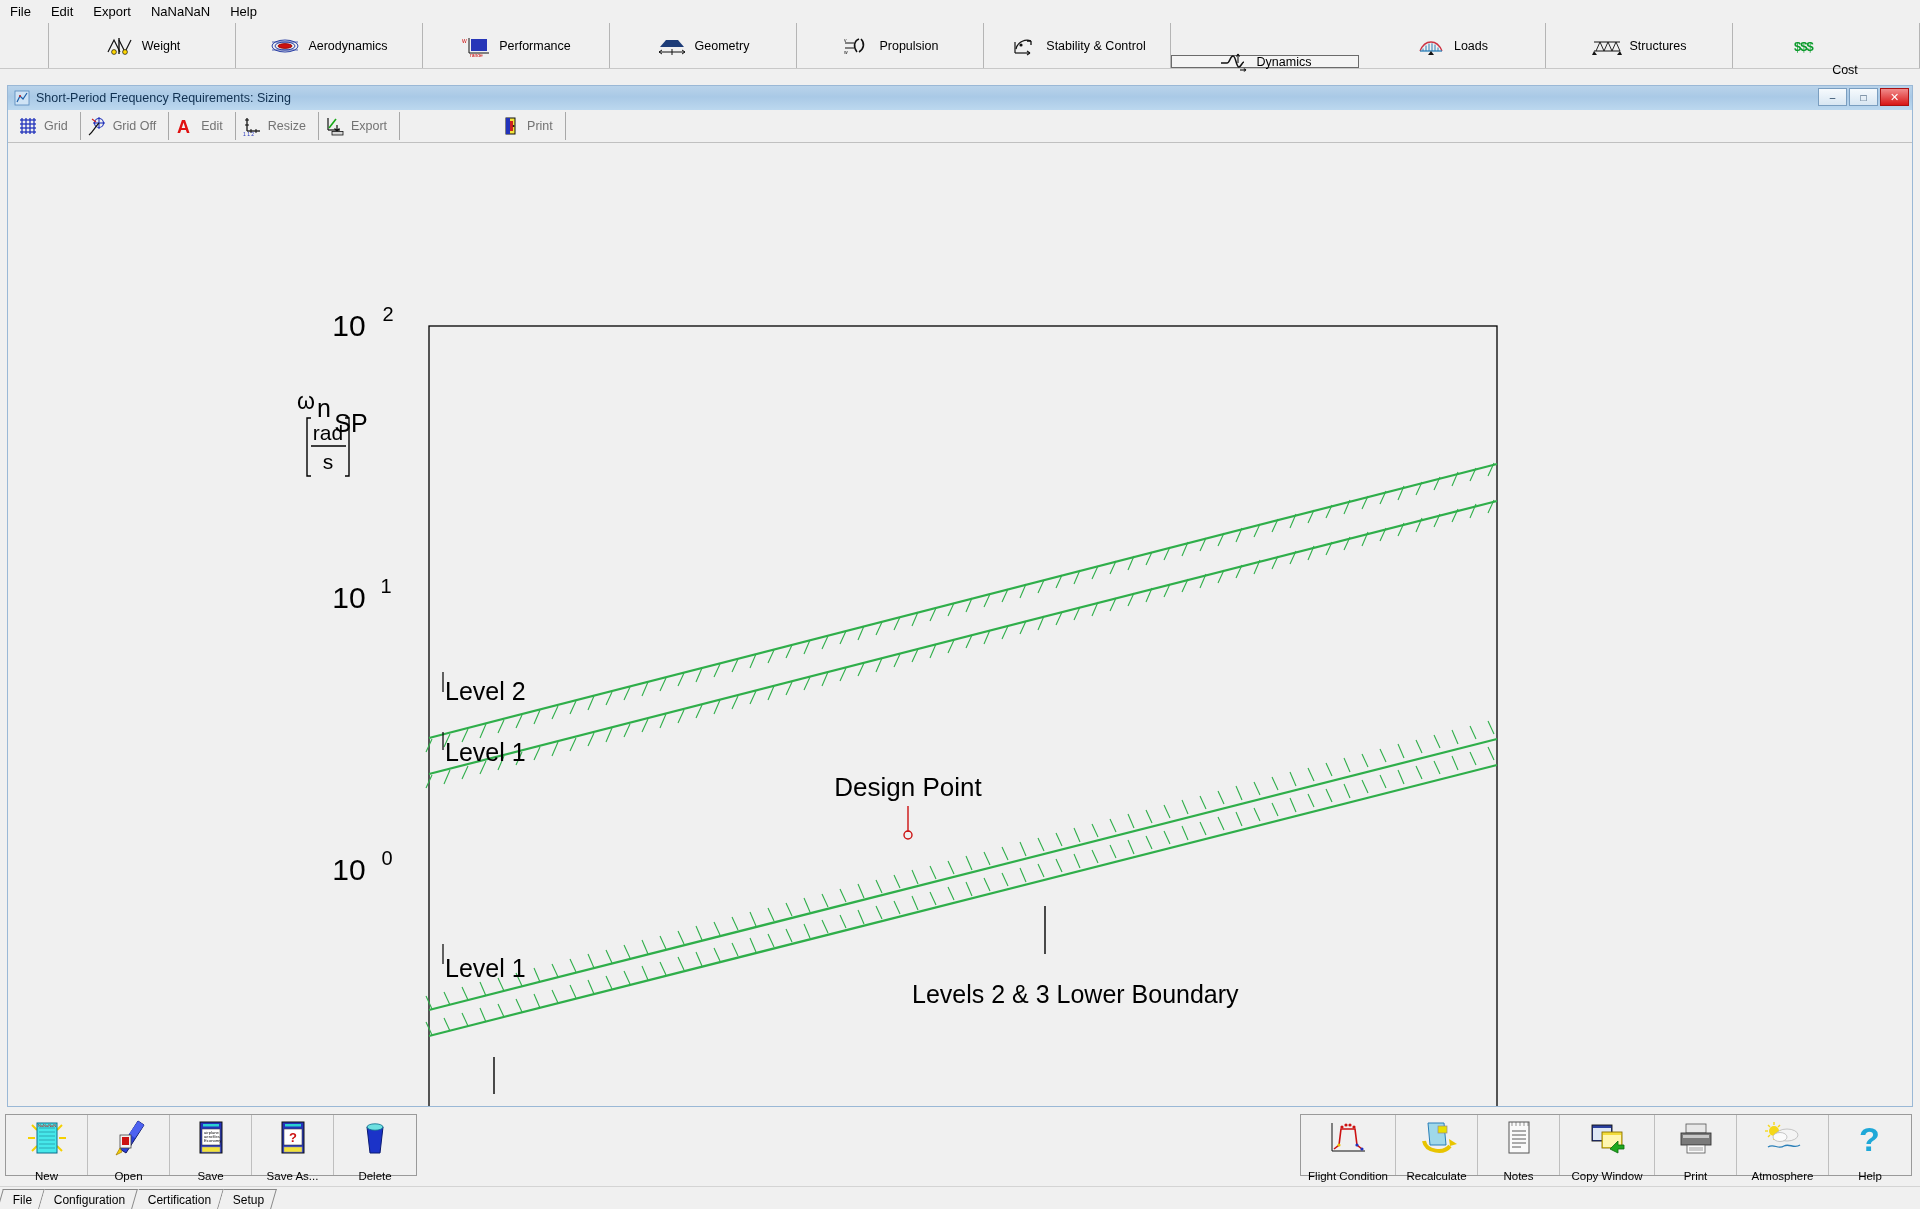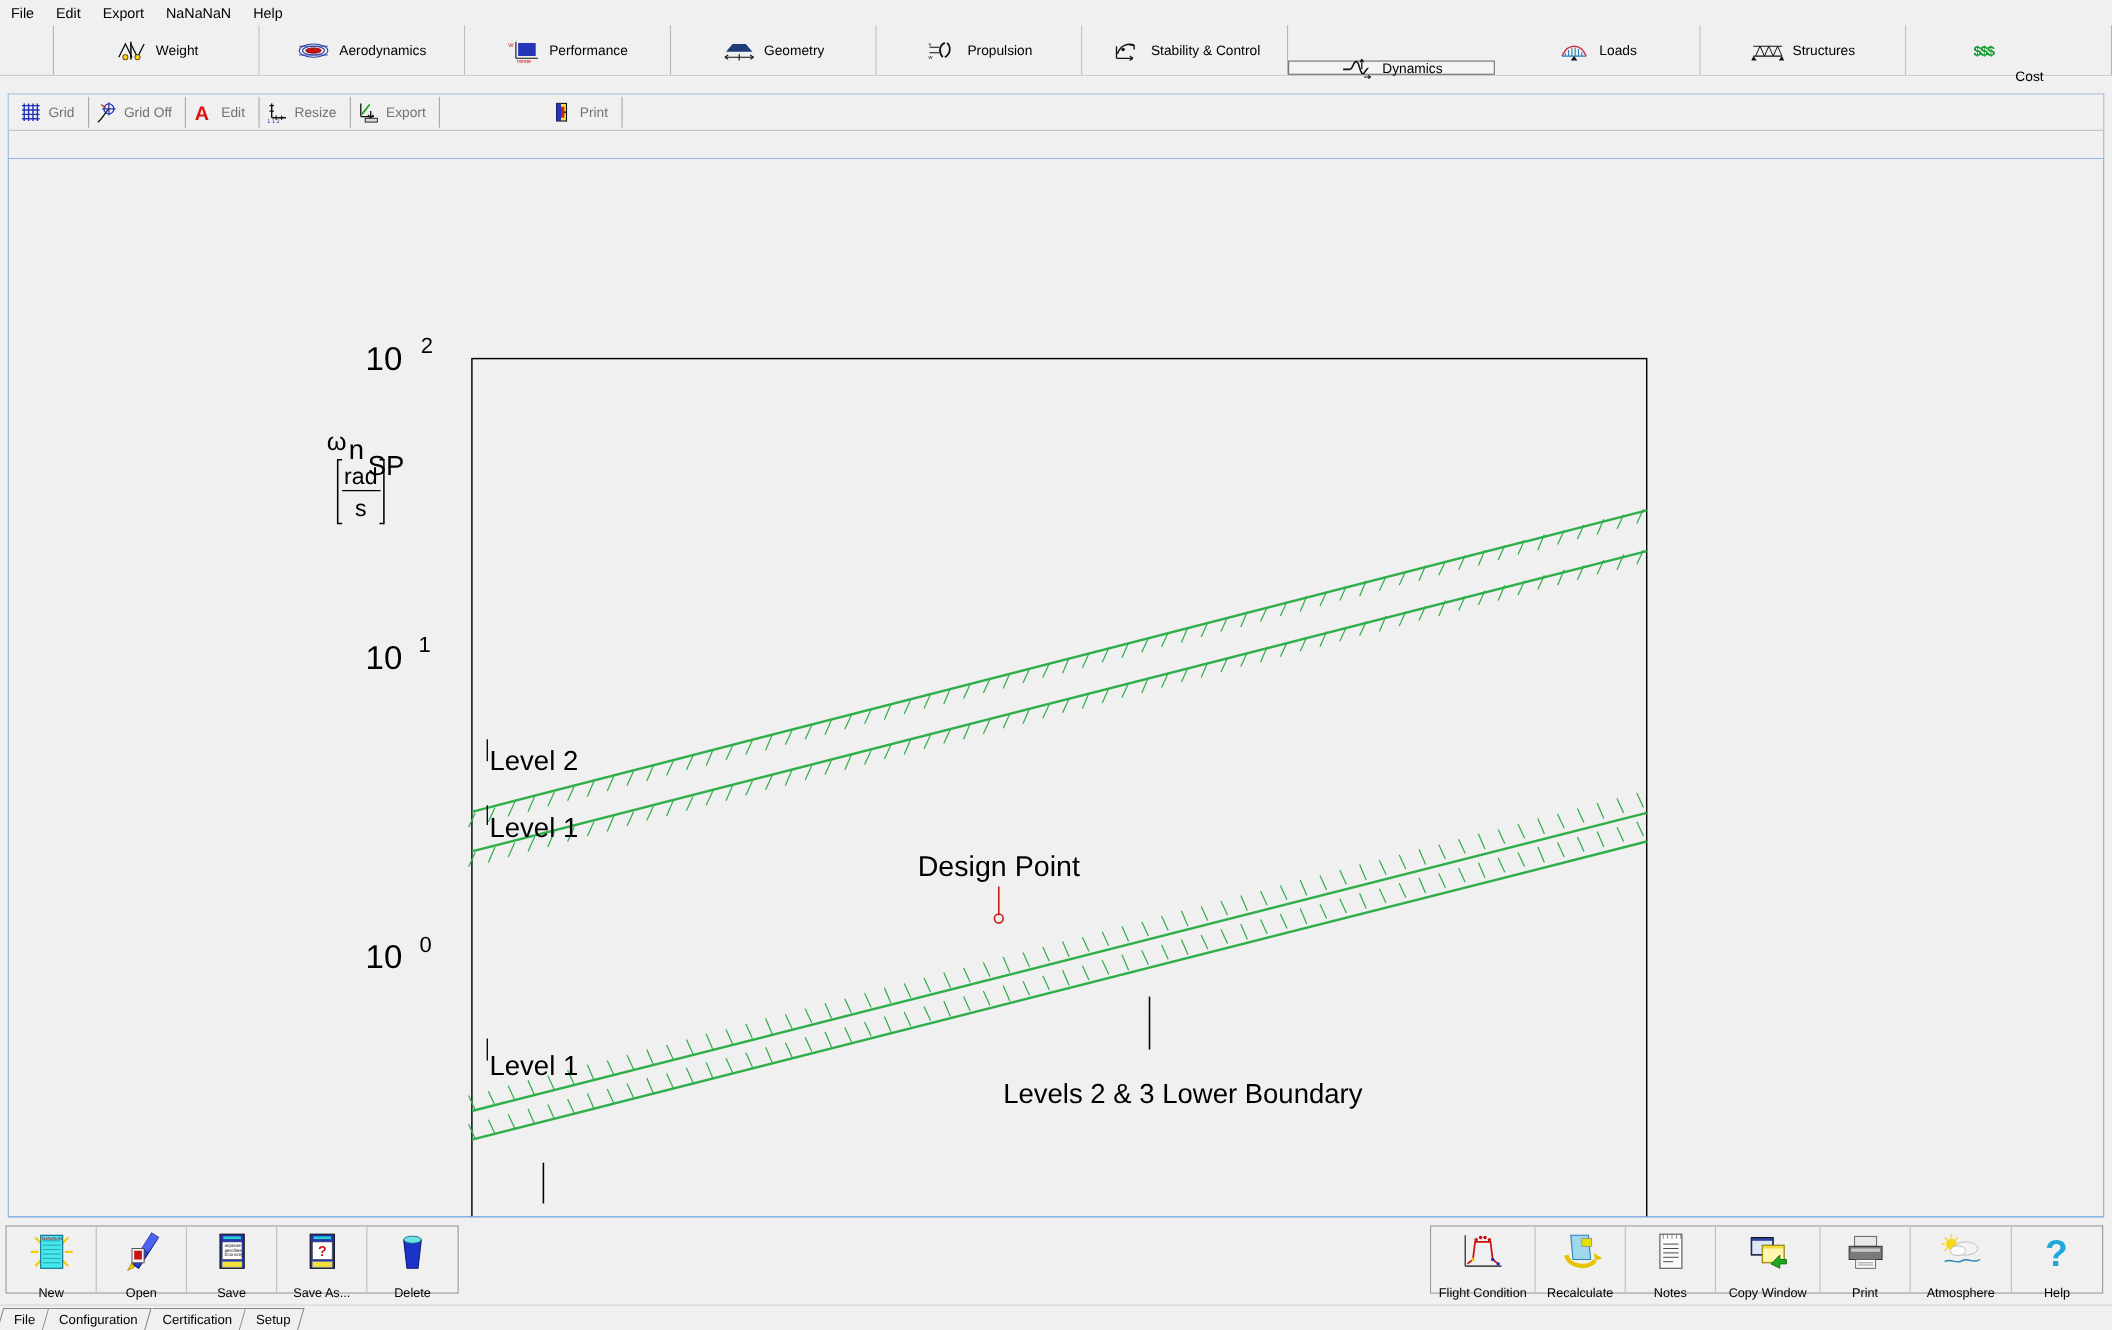--- a/index.html
+++ b/index.html
@@ -277,20 +277,35 @@
       <svg width="30" height="22" viewBox="0 0 30 22">
         <text x="0" y="16" font-size="13" font-weight="bold" fill="#0a9a2a" font-family="Liberation Sans, sans-serif">$$$</text>
       </svg>
     </span>
     <span class="lbl">Cost</span>
   </div>
 </div>
 
 <div id="childwin">
 
+  <div id="titlebar">
+    <span class="ticon">
+      <svg width="16" height="16" viewBox="0 0 16 16">
+        <rect x="1" y="1" width="14" height="14" fill="#cfe3f5" stroke="#5588bb" stroke-width="0.8"></rect>
+        <path d="M3 12 L6 6 L9 9 L13 3" stroke="#1c5ea8" stroke-width="1.2" fill="none"></path>
+        <circle cx="6" cy="6" r="1" fill="#cc2222"></circle>
+      </svg>
+    </span>
+    <span>Short-Period Frequency Requirements: Sizing</span>
+    <div id="winbtns">
+      <div class="winbtn">–</div>
+      <div class="winbtn">□</div>
+      <div class="winbtn close">✕</div>
+    </div>
+  </div>
 
   <div id="childtools">
     <div class="tgroup">
       <div class="tbtn">
         <span class="ico">
           <svg width="20" height="20" viewBox="0 0 20 20">
             <g stroke="#2233bb" stroke-width="1.3">
               <line x1="4" y1="2" x2="4" y2="18"></line>
                 <line x1="8" y1="2" x2="8" y2="18"></line>
               <line x1="12" y1="2" x2="12" y2="18"></line>

